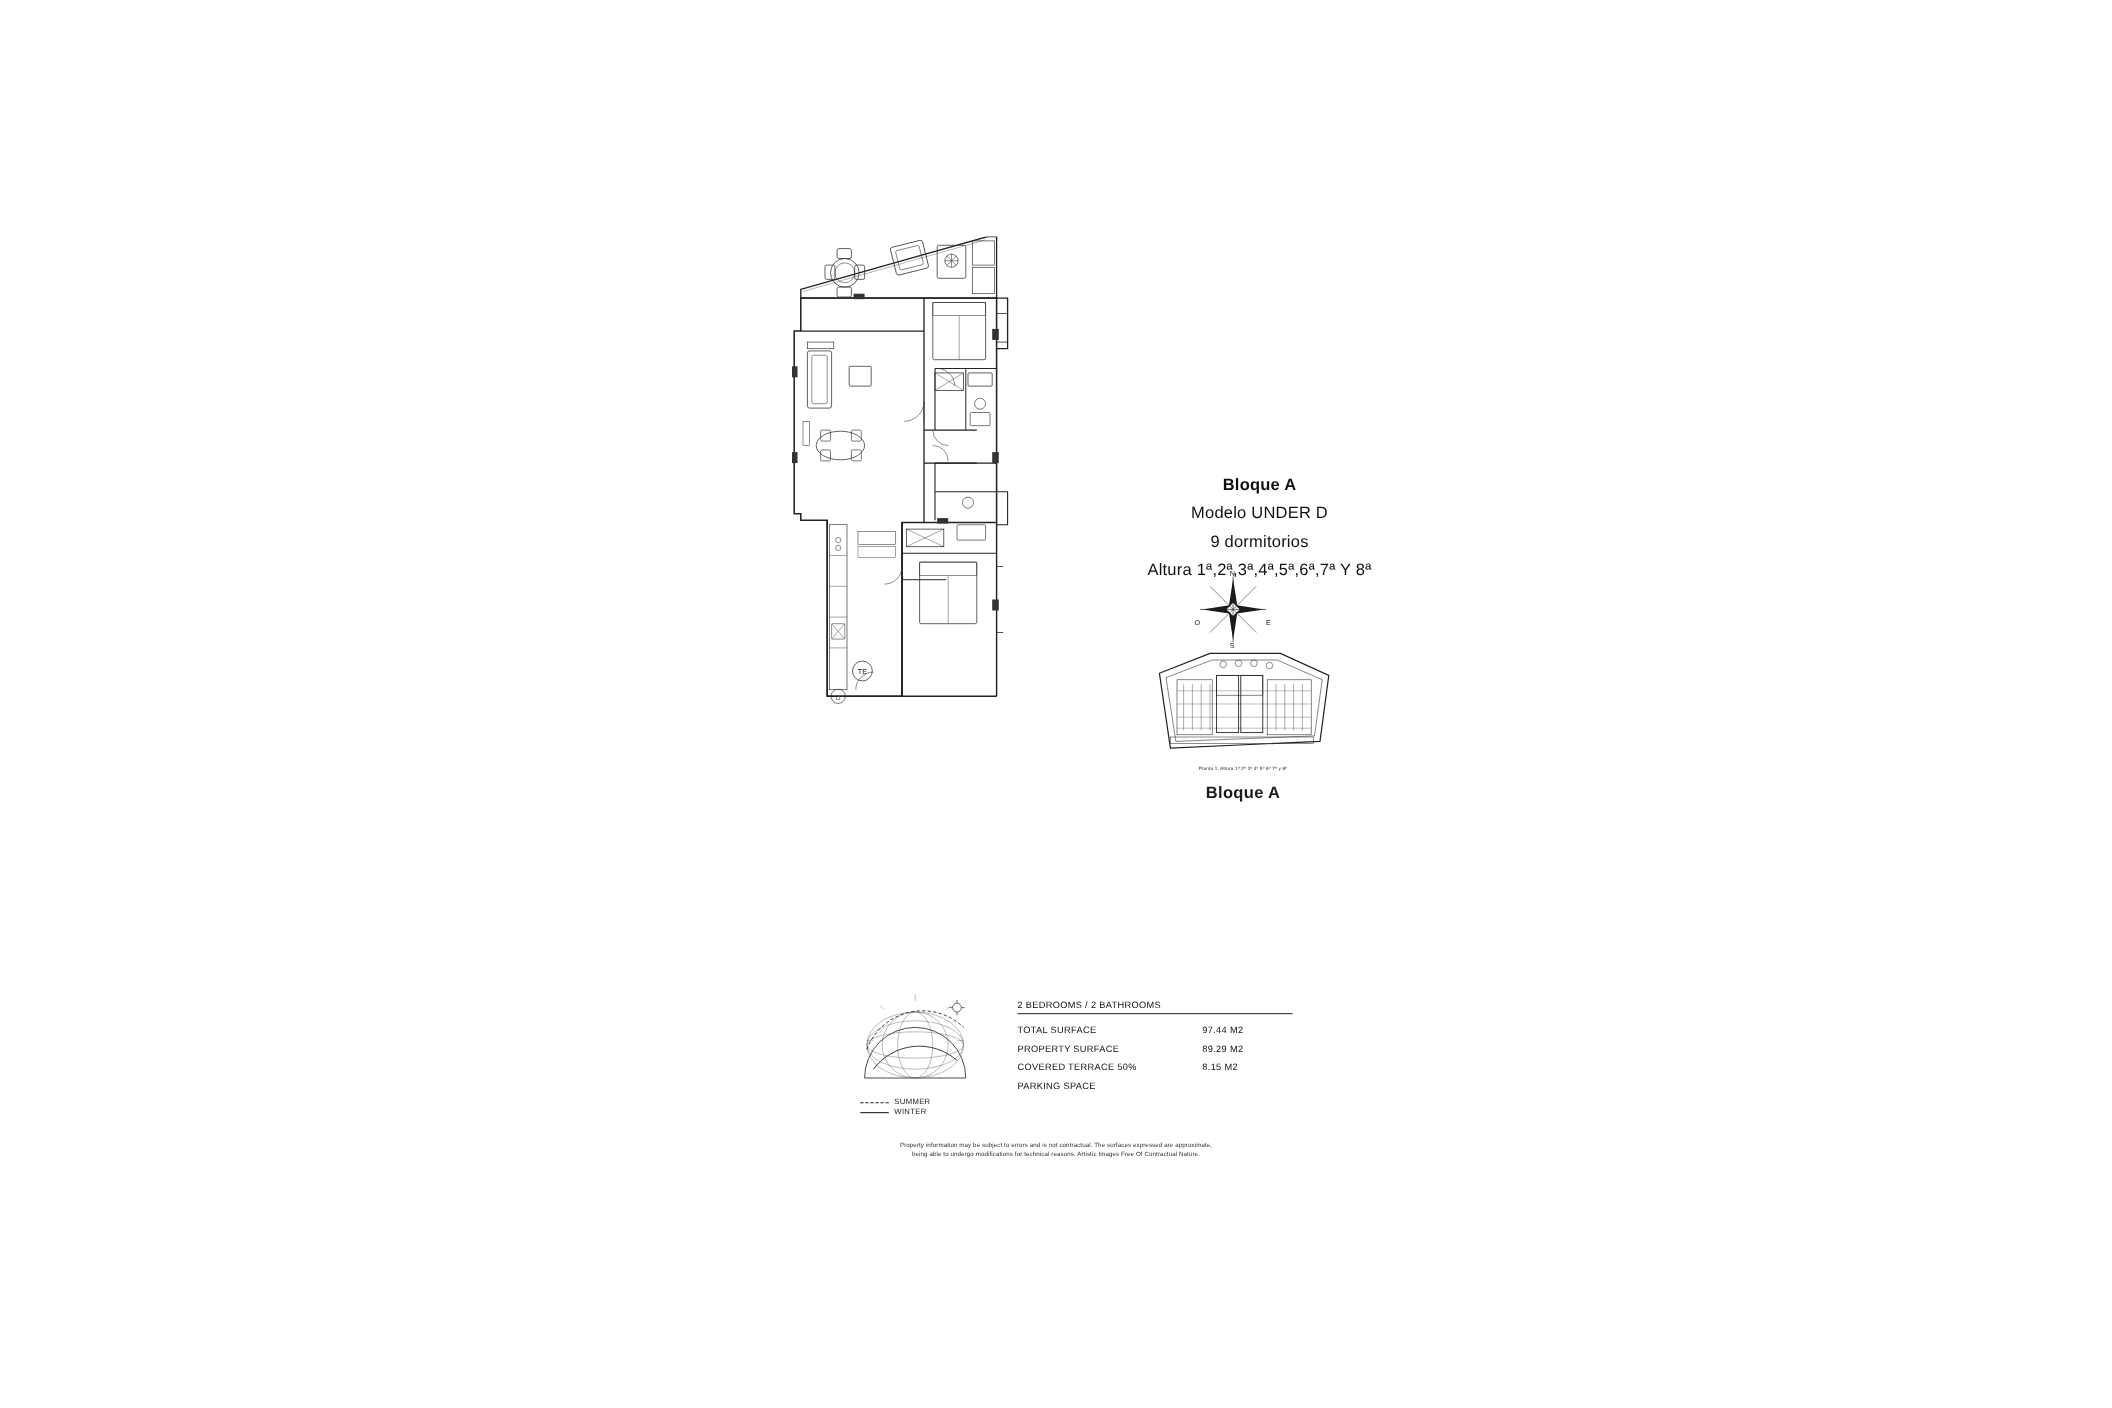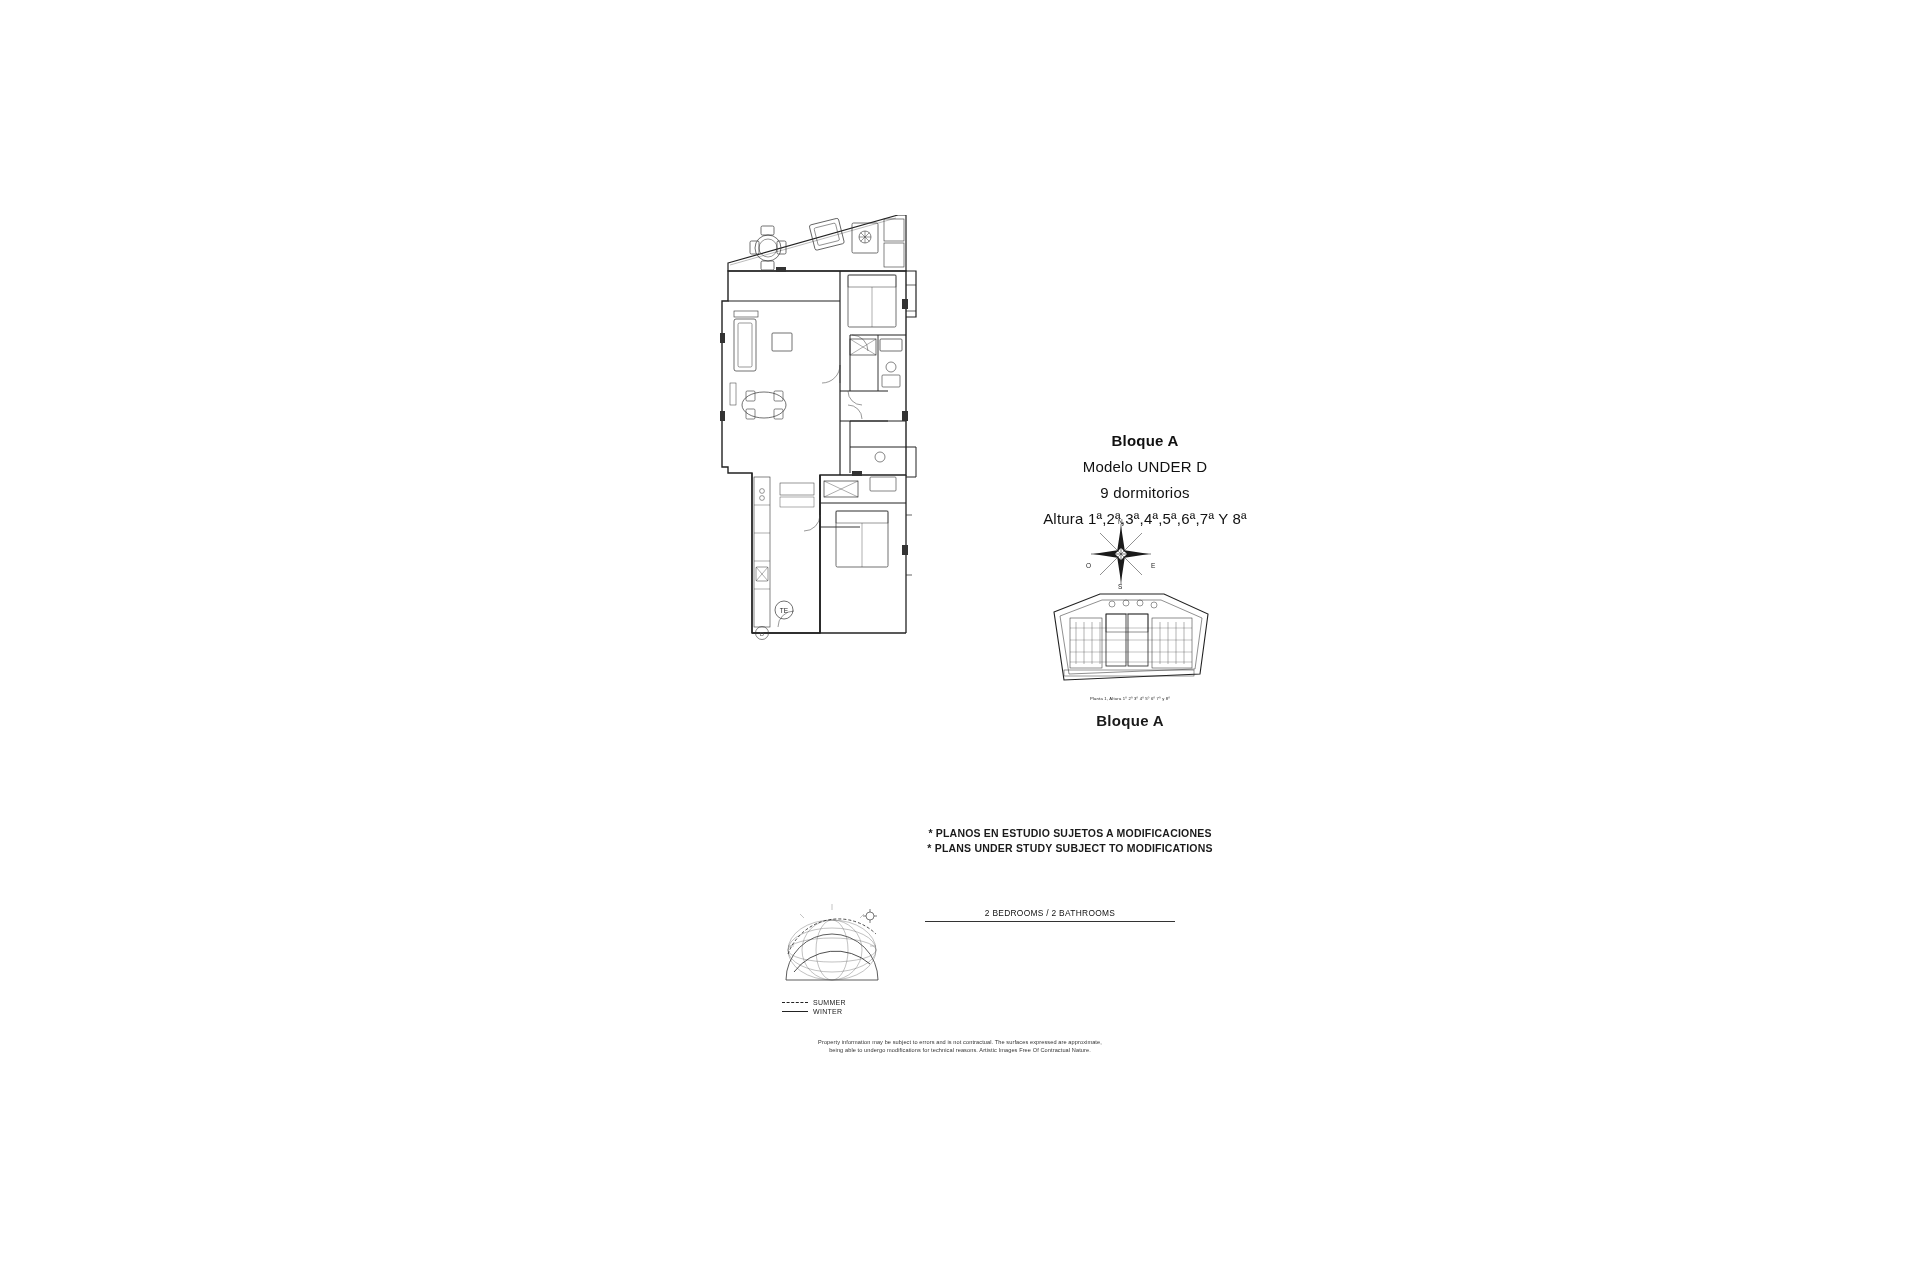--- a/index.html
+++ b/index.html
@@ -145,21 +145,20 @@
     width: 250px;
     font-size: 8.4px;
     letter-spacing: 0.3px;
     color: #111;
   }
   .surfaces .heading {
     font-size: 8.4px;
     padding-bottom: 3px;
     border-bottom: 0.8px solid #333;
     letter-spacing: 0.3px;
-    text-align: center;
   }
   .surfaces table {
     width: 100%;
     border-collapse: collapse;
     margin-top: 5px;
   }
   .surfaces td {
     font-size: 8.4px;
     padding: 3.6px 0;
     vertical-align: top;
@@ -397,24 +396,20 @@
         <circle cx="86" cy="15" r="3"></circle>
         <circle cx="100" cy="15" r="3"></circle>
         <circle cx="114" cy="17" r="3"></circle>
         <rect x="24" y="82" width="130" height="6" stroke-width="0.5"></rect>
       </g>
     </svg>
   </div>
   <div class="keyplan-sub">Planta 1, Altura 1º 2º 3º 4º 5º 6º 7º y 8º</div>
   <div class="keyplan-caption">Bloque A</div>
 
-  <div class="notes">
-    <div>* PLANOS EN ESTUDIO SUJETOS A MODIFICACIONES</div>
-    <div>* PLANS UNDER STUDY SUBJECT TO MODIFICATIONS</div>
-  </div>
 
   <div id="sundiagram">
     <svg viewBox="0 0 130 110" width="130" height="110">
 
       <path d="M16 92 A46 46 0 1 1 108 92" fill="none" stroke="#333" stroke-width="0.8"></path>
       <path d="M16 92 L108 92" stroke="#333" stroke-width="0.8"></path>
 
       <g fill="none" stroke="#666" stroke-width="0.4">
         <ellipse cx="62" cy="62" rx="44" ry="30"></ellipse>
         <ellipse cx="62" cy="62" rx="30" ry="30"></ellipse>
@@ -443,20 +438,40 @@
       <span>SUMMER</span>
     </div>
     <div class="row">
       <span class="solid"></span>
       <span>WINTER</span>
     </div>
   </div>
 
   <div class="surfaces">
     <div class="heading">2 BEDROOMS / 2 BATHROOMS</div>
+    <table>
+      <tbody>
+        <tr>
+          <td>TOTAL SURFACE</td>
+          <td class="val">97.44 M2</td>
+        </tr>
+        <tr>
+          <td>PROPERTY SURFACE</td>
+          <td class="val">89.29 M2</td>
+        </tr>
+        <tr>
+          <td>COVERED TERRACE  50%</td>
+          <td class="val">8.15 M2</td>
+        </tr>
+        <tr>
+          <td>PARKING SPACE</td>
+          <td class="val"></td>
+        </tr>
+      </tbody>
+    </table>
   </div>
 
   <div class="footer">
     <div>Property information may be subject to errors and is not contractual. The surfaces expressed are approximate,</div>
     <div>being able to undergo modifications for technical reasons. Artistic Images Free Of Contractual Nature.</div>
   </div>
 
 </div>
 
 </body></html>

